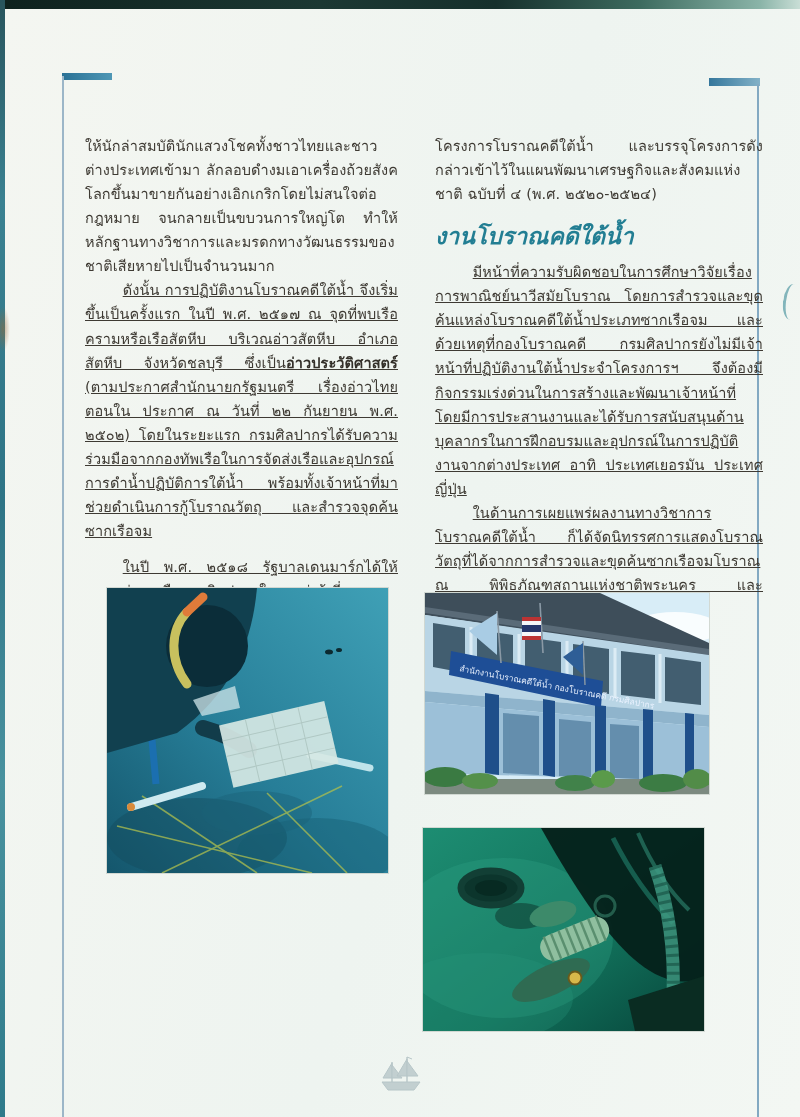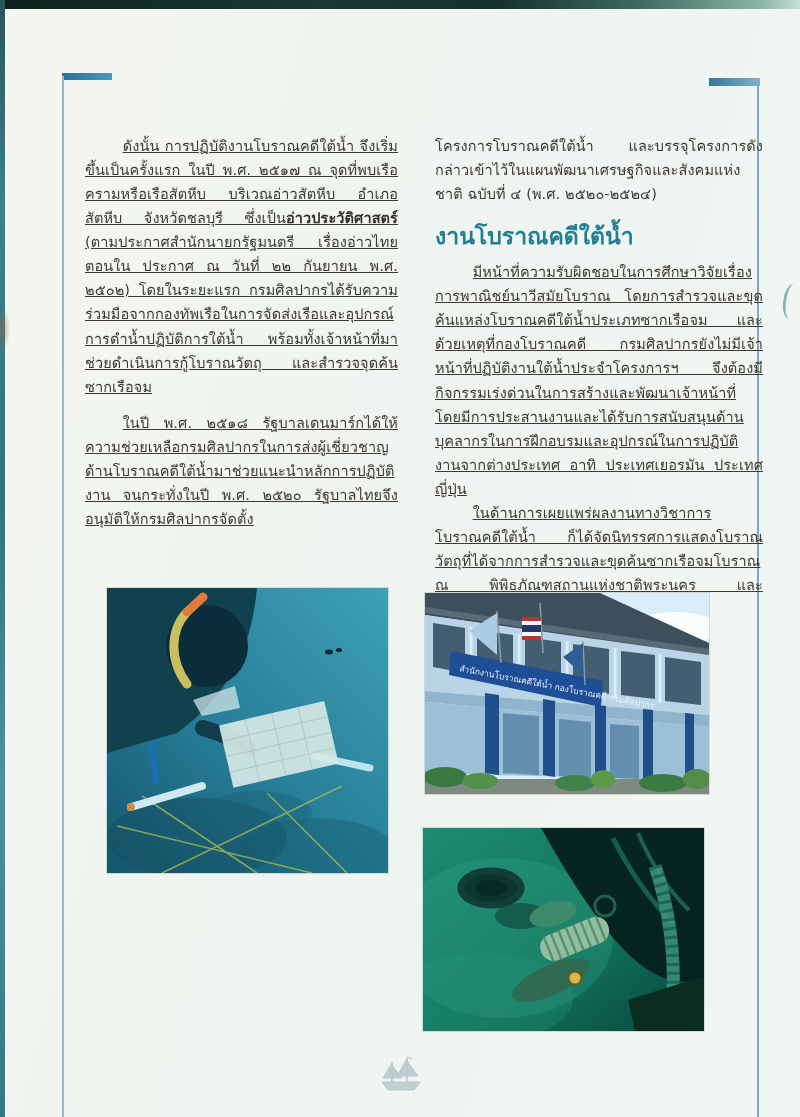--- a/index.html
+++ b/index.html
@@ -43,21 +43,21 @@
        font-size:14.5px;line-height:1.66;letter-spacing:.1px;}
   .left-col{left:85px;top:134px;width:313px;height:453px;}
   .right-col{left:435px;top:134px;width:328px;height:459px;}
   .col p{margin:0;}
   .col p.indent{text-indent:2.6em;text-decoration:underline;}
   .col p.gap-top{margin-top:12px;}
   .col b{font-weight:bold;color:#34302a;}
   .section-heading{
     margin:15px 0 8px 0;
     font-size:23px;font-weight:bold;color:#227e93;
-    line-height:1.35;text-align:left;letter-spacing:0;
+    line-height:1.35;text-align:left;letter-spacing:0;font-style:italic;
   }
   
   .photo{position:absolute;box-shadow:0 0 0 1px rgba(120,130,120,.25);}
   .photo svg{display:block;}
   .photo-diver{left:107px;top:588px;width:281px;height:285px;}
   .photo-building{left:425px;top:593px;width:284px;height:201px;}
   .photo-excavation{left:423px;top:828px;width:281px;height:203px;}
   
   .ship-mark{position:absolute;left:377px;top:1054px;width:48px;height:40px;opacity:.75;}
   .page-number{
@@ -74,20 +74,21 @@
   <div class="scan-edge-left"></div>
   <div class="smudge-left"></div>
   <div class="mark-right"></div>
 
   <div class="corner-bar tl"></div>
   <div class="corner-bar tr"></div>
   <div class="frame-line left-line"></div>
   <div class="frame-line right-line"></div>
 
   <div class="col left-col">
+    <p><span>ให้นักล่าสมบัตินักแสวงโชคทั้งชาวไทยและชาวต่างประเทศเข้ามา ลักลอบดำงมเอาเครื่องถ้วยสังคโลกขึ้นมาขายกันอย่างเอิกเกริกโดยไม่สนใจต่อกฎหมาย จนกลายเป็นขบวนการใหญ่โต ทำให้หลักฐานทางวิชาการและมรดกทางวัฒนธรรมของชาติเสียหายไปเป็นจำนวนมาก</span></p>
     <p class="indent"><span>ดังนั้น การปฏิบัติงานโบราณคดีใต้น้ำ จึงเริ่มขึ้นเป็นครั้งแรก ในปี พ.ศ. ๒๕๑๗ ณ จุดที่พบเรือครามหรือเรือสัตหีบ บริเวณอ่าวสัตหีบ อำเภอสัตหีบ จังหวัดชลบุรี ซึ่งเป็น</span><b>อ่าวประวัติศาสตร์</b><span> (ตามประกาศสำนักนายกรัฐมนตรี เรื่องอ่าวไทยตอนใน ประกาศ ณ วันที่ ๒๒ กันยายน พ.ศ. ๒๕๐๒) โดยในระยะแรก กรมศิลปากรได้รับความร่วมมือจากกองทัพเรือในการจัดส่งเรือและอุปกรณ์การดำน้ำปฏิบัติการใต้น้ำ พร้อมทั้งเจ้าหน้าที่มาช่วยดำเนินการกู้โบราณวัตถุ และสำรวจจุดค้นซากเรือจม</span></p>
     <p class="indent gap-top"><span>ในปี พ.ศ. ๒๕๑๘ รัฐบาลเดนมาร์กได้ให้ความช่วยเหลือกรมศิลปากรในการส่งผู้เชี่ยวชาญด้านโบราณคดีใต้น้ำมาช่วยแนะนำหลักการปฏิบัติงาน จนกระทั่งในปี พ.ศ. ๒๕๒๐ รัฐบาลไทยจึงอนุมัติให้กรมศิลปากรจัดตั้ง</span></p>
   </div>
 
   <div class="col right-col">
     <p><span>โครงการโบราณคดีใต้น้ำ และบรรจุโครงการดังกล่าวเข้าไว้ในแผนพัฒนาเศรษฐกิจและสังคมแห่งชาติ ฉบับที่ ๔ (พ.ศ. ๒๕๒๐-๒๕๒๔)</span></p>
     <h2 class="section-heading">งานโบราณคดีใต้น้ำ</h2>
     <p class="indent"><span>มีหน้าที่ความรับผิดชอบในการศึกษาวิจัยเรื่องการพาณิชย์นาวีสมัยโบราณ โดยการสำรวจและขุดค้นแหล่งโบราณคดีใต้น้ำประเภทซากเรือจม และด้วยเหตุที่กองโบราณคดี กรมศิลปากรยังไม่มีเจ้าหน้าที่ปฏิบัติงานใต้น้ำประจำโครงการฯ จึงต้องมีกิจกรรมเร่งด่วนในการสร้างและพัฒนาเจ้าหน้าที่ โดยมีการประสานงานและได้รับการสนับสนุนด้านบุคลากรในการฝึกอบรมและอุปกรณ์ในการปฏิบัติงานจากต่างประเทศ อาทิ ประเทศเยอรมัน ประเทศญี่ปุ่น</span></p>
     <p class="indent"><span>ในด้านการเผยแพร่ผลงานทางวิชาการโบราณคดีใต้น้ำ ก็ได้จัดนิทรรศการแสดงโบราณวัตถุที่ได้จากการสำรวจและขุดค้นซากเรือจมโบราณ ณ พิพิธภัณฑสถานแห่งชาติพระนคร และพิพิธภัณฑสถานแห่งชาติอื่น ๆ และจัดพิมพ์รายงานการดำเนินงานครั้ง</span></p>
   </div>

